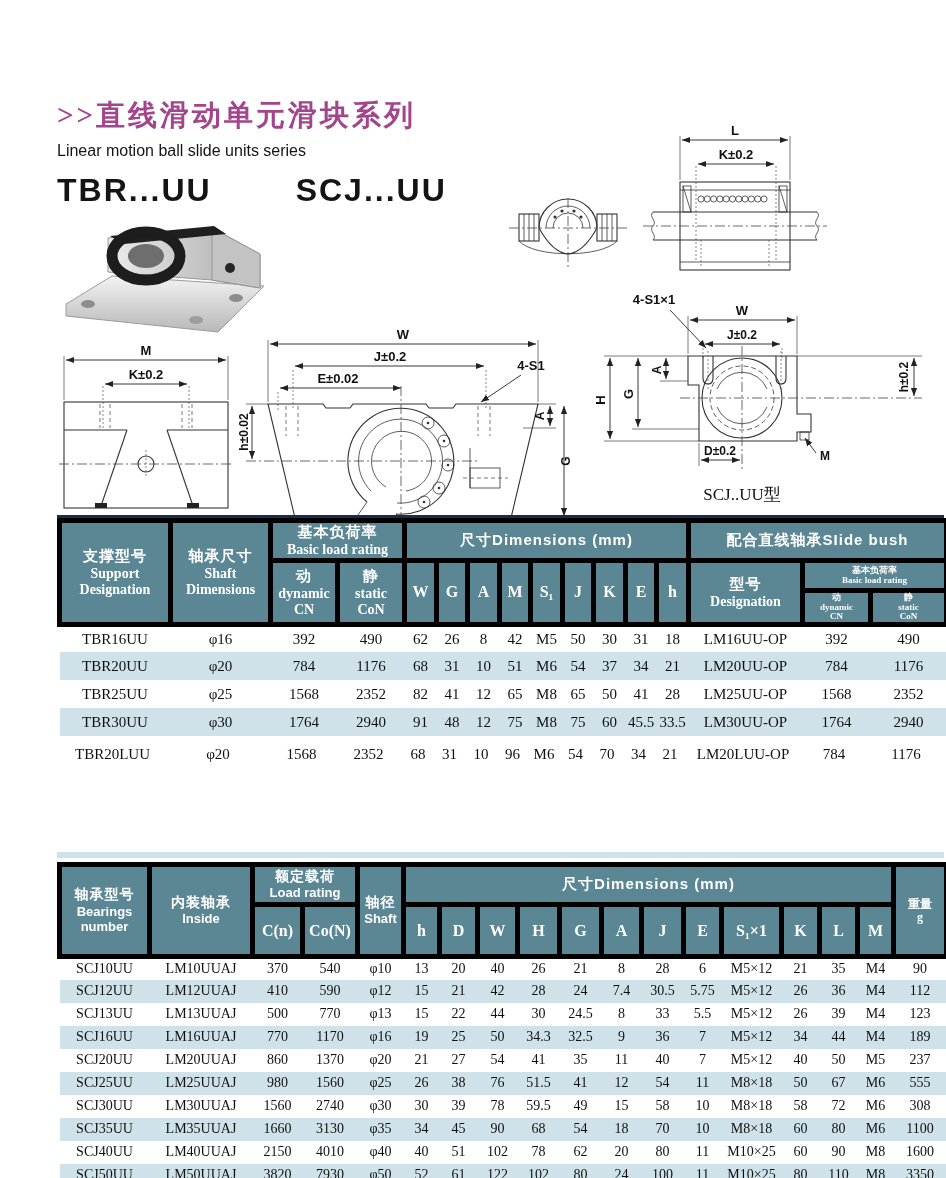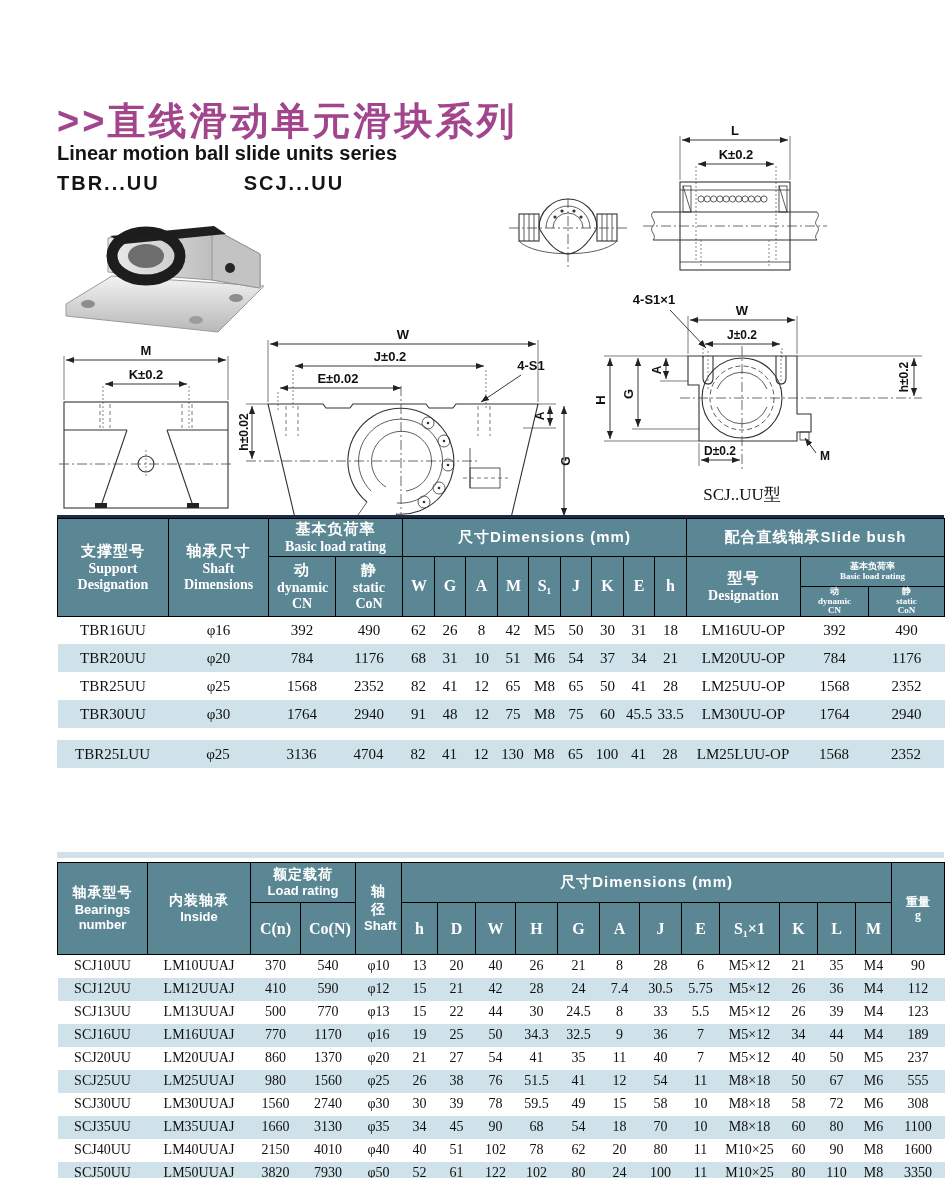--- a/index.html
+++ b/index.html
@@ -4,45 +4,45 @@
 <style>
   :root{
     --accent:#a2458c; --header_bg:#5b8795; --header_text:#ffffff;
     --row_shade:#cfe2e9; --rule_navy:#1c2b4a; --ink:#141414;
   }
   *{margin:0;padding:0;box-sizing:border-box}
   html,body{background:#fff}
   body{width:946px;height:1178px;position:relative;overflow:hidden;
        font-family:"Liberation Serif",serif;color:var(--ink)}
   .abs{position:absolute}
-  .title-zh{left:57px;top:96px;font-size:38px;font-weight:bold;color:var(--accent);
-            font-family:Liberation Sans, sans-serif;letter-spacing:3px}
-  .title-en{left:57px;top:142px;font-size:20px;font-weight:bold;color:var(--ink);
+  .title-zh{left:57px;top:96px;font-size:29px;font-weight:bold;color:var(--accent);
+            font-family:Liberation Serif, serif;letter-spacing:3px}
+  .title-en{left:57px;top:142px;font-size:16px;font-weight:normal;color:var(--ink);
             font-family:"Liberation Sans",sans-serif}
-  .models{left:57px;top:172px;font-size:20px;font-weight:bold;color:var(--ink);
+  .models{left:57px;top:172px;font-size:32px;font-weight:bold;color:var(--ink);
           font-family:"Liberation Sans",sans-serif;letter-spacing:2px}
   .models .m2{margin-left:84px}
   .dwg{position:absolute}
   svg .ln{stroke:#333;stroke-width:1.1;fill:none}
   svg .thin{stroke:#333;stroke-width:.8;fill:none}
   svg .dimln{stroke:#222;stroke-width:.9;fill:none}
   svg .ext{stroke:#444;stroke-width:.7;fill:none}
   svg .dot{stroke:#555;stroke-width:.7;fill:none;stroke-dasharray:2 2}
   svg .hid{stroke:#555;stroke-width:.8;fill:none;stroke-dasharray:4 3}
   svg .cl{stroke:#444;stroke-width:.8;fill:none;stroke-dasharray:10 3 2 3}
   svg .dim{font:bold 13px "Liberation Sans",sans-serif;fill:#111}
   svg .dims{font:bold 12px "Liberation Sans",sans-serif;fill:#111}
   svg .cap{font:17px "Liberation Serif",serif;fill:#111}
   .navy{left:57px;top:515px;width:887px;height:3px;background:var(--rule_navy)}
   .strip{left:57px;top:852px;width:887px;height:6px;background:var(--row_shade)}
   table{border-collapse:collapse;table-layout:fixed;width:887px}
   .tbl{position:absolute;left:57px}
   .t1{top:518px}.t1b{top:740px}.t2{top:862px}
-  th{background:var(--header_bg);color:var(--header_text);border:1px solid #000000;
-     text-align:center;vertical-align:middle;font-weight:bold;padding:0 8px}
+  th{background:var(--header_bg);color:var(--header_text);border:5px solid #000000;
+     text-align:center;vertical-align:middle;font-weight:bold;padding:0 1px}
   .hr1{height:38px}.hr2{height:30px}.hr3{height:24px}
   .t2 .hr1{height:40px}.t2 .hr2{height:52px}
   .hz{display:block;font-size:15px;font-family:"Liberation Sans",sans-serif;letter-spacing:1px;line-height:1.25}
   .he{display:block;font-size:14px;font-family:"Liberation Serif","DejaVu Serif",serif;line-height:1.15}
   .hz1{font-size:15px;font-family:Liberation Sans, sans-serif;letter-spacing:1px}
   .dimL{font-size:16px;font-family:"Liberation Serif","DejaVu Serif","DejaVu Sans",serif}
   .tinyz{display:block;font-size:9px;font-family:"Liberation Sans",sans-serif;line-height:1.1}
   .tinye{display:block;font-size:9px;font-family:"Liberation Serif",serif;line-height:1.05}
   .t2 .hz{font-size:14px}
   .t2s{display:block;font-size:13px;font-family:"Liberation Sans",sans-serif;line-height:1.2}
@@ -446,37 +446,37 @@
       <col style="width:32px">
       <col style="width:31px">
       <col style="width:32px">
       <col style="width:31px">
       <col style="width:32px">
     <col style="width:114px">
       <col style="width:68px">
       <col style="width:76px">
   </colgroup>
   <tbody>
-      <tr class="shade">
-        <td>TBR25LUU</td>
-        <td>φ25</td>
-        <td>3136</td>
-        <td>4704</td>
-        <td>82</td>
-        <td>41</td>
-        <td>12</td>
-        <td>130</td>
-        <td>M8</td>
-        <td>65</td>
-        <td>100</td>
-        <td>41</td>
-        <td>28</td>
-        <td>LM25LUU-OP</td>
+      <tr>
+        <td>TBR20LUU</td>
+        <td>φ20</td>
         <td>1568</td>
         <td>2352</td>
+        <td>68</td>
+        <td>31</td>
+        <td>10</td>
+        <td>96</td>
+        <td>M6</td>
+        <td>54</td>
+        <td>70</td>
+        <td>34</td>
+        <td>21</td>
+        <td>LM20LUU-OP</td>
+        <td>784</td>
+        <td>1176</td>
       </tr>
     </tbody>
 </table>
 
 <div class="abs strip"></div>
 
 <table class="tbl t2">
   <colgroup>
     <col style="width:90px">
       <col style="width:103px">

